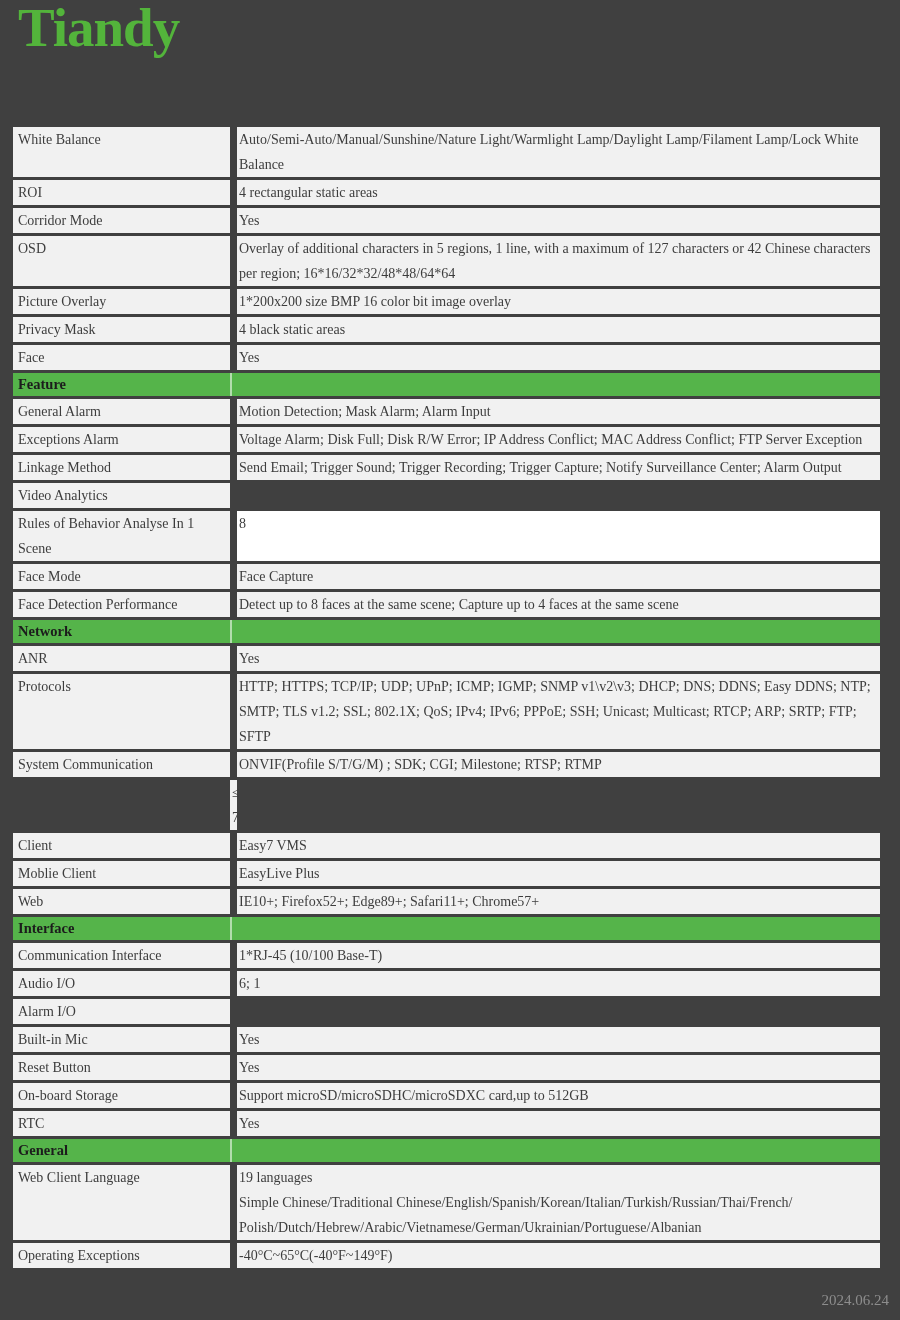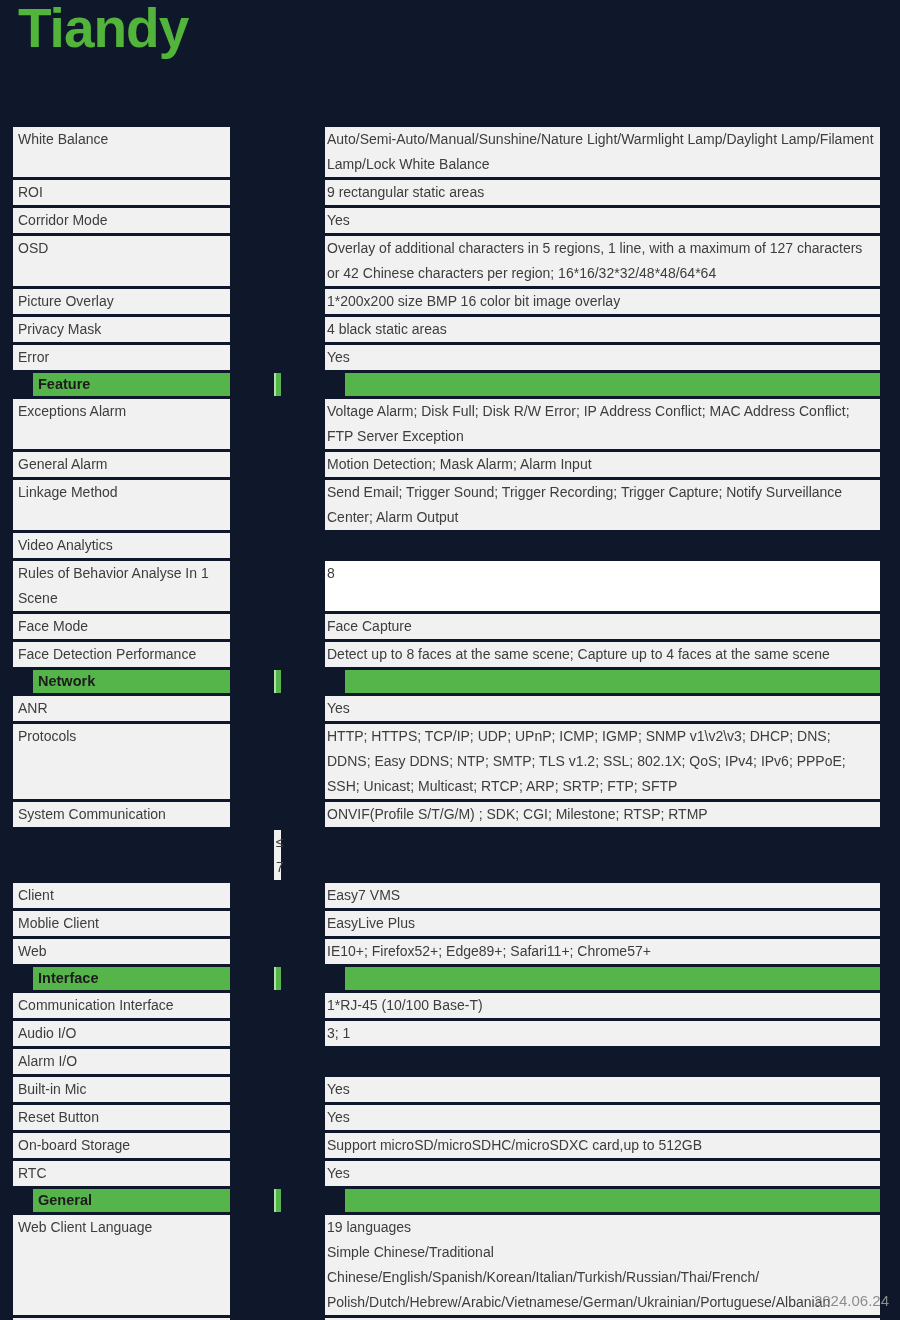--- a/index.html
+++ b/index.html
@@ -1,21 +1,21 @@
 <!DOCTYPE html>
 <html style="--brand-green: #53b43b; --brand-green-bar: #55b44a; --row-gray: #f1f1f1;"><head>
 <meta charset="utf-8">
 <style>
   html, body { margin: 0; padding: 0; background: #ffffff; }
   .page {
     position: relative;
     width: 900px;
     height: 1320px;
-    background: #0f172a;
-    font-family: Liberation Sans, sans-serif;
+    background: #404040;
+    font-family: Liberation Serif, serif;
     overflow: hidden;
   }
   .logo {
     position: absolute;
     left: 18px;
     top: -4px;
     font-size: 55px;
     font-weight: 800;
     letter-spacing: -1px;
     color: var(--brand-green, #53b43b);
@@ -26,40 +26,38 @@
     top: 127px;
     width: 867px;
     display: flex;
     flex-direction: column;
     gap: 3px;
   }
   .row {
     display: grid;
     grid-template-columns: 217px 7px 1fr;
     min-height: 24px;
-    gap: 44px;
   }
   .cell {
     background: var(--row-gray, #f1f1f1);
     color: #3d3d3d;
     font-size: 14px;
     line-height: 25px;
     overflow-wrap: break-word;
   }
   .cell.label { padding: 0 4px 0 5px; }
   .cell.value { padding: 0 4px 0 2px; white-space: pre-line; }
   .gap { background: transparent; }
   .row.section { min-height: 23px; }
   .row.section .cell {
     background: var(--brand-green-bar, #55b44a);
     color: #1c1c1c;
     font-weight: 700;
     font-size: 14.5px;
     line-height: 23px;
-    margin-left: 20px;
   }
   .row.section .gap {
     background: var(--brand-green-bar, #55b44a);
     border-left: 2px solid rgba(255,255,255,0.55);
   }
   .footer-date {
     position: absolute;
     right: 11px;
     top: 1292px;
     font-size: 15px;
@@ -74,21 +72,21 @@
   <div class="spec-table">
   <div class="row">
     <div class="cell label">White Balance</div>
     <div class="gap"></div>
     <div class="cell value">Auto/Semi-Auto/Manual/Sunshine/Nature Light/Warmlight Lamp/Daylight Lamp/Filament Lamp/Lock White Balance</div>
   </div>
 
   <div class="row">
     <div class="cell label">ROI</div>
     <div class="gap"></div>
-    <div class="cell value">9 rectangular static areas</div>
+    <div class="cell value">4 rectangular static areas</div>
   </div>
 
   <div class="row">
     <div class="cell label">Corridor Mode</div>
     <div class="gap"></div>
     <div class="cell value">Yes</div>
   </div>
 
   <div class="row">
     <div class="cell label">OSD</div>
@@ -102,44 +100,44 @@
     <div class="cell value">1*200x200 size BMP 16 color bit image overlay</div>
   </div>
 
   <div class="row">
     <div class="cell label">Privacy Mask</div>
     <div class="gap"></div>
     <div class="cell value">4 black static areas</div>
   </div>
 
   <div class="row">
-    <div class="cell label">Error</div>
+    <div class="cell label">Face</div>
     <div class="gap"></div>
     <div class="cell value">Yes</div>
   </div>
 
   <div class="row section">
     <div class="cell label">Feature</div>
     <div class="gap"></div>
     <div class="cell value"></div>
   </div>
 
   <div class="row">
+    <div class="cell label">General Alarm</div>
+    <div class="gap"></div>
+    <div class="cell value">Motion Detection; Mask Alarm; Alarm Input</div>
+  </div>
+
+  <div class="row">
     <div class="cell label">Exceptions Alarm</div>
     <div class="gap"></div>
     <div class="cell value">Voltage Alarm; Disk Full; Disk R/W Error; IP Address Conflict; MAC Address Conflict; FTP Server Exception</div>
   </div>
 
   <div class="row">
-    <div class="cell label">General Alarm</div>
-    <div class="gap"></div>
-    <div class="cell value">Motion Detection; Mask Alarm; Alarm Input</div>
-  </div>
-
-  <div class="row">
     <div class="cell label">Linkage Method</div>
     <div class="gap"></div>
     <div class="cell value">Send Email; Trigger Sound; Trigger Recording; Trigger Capture; Notify Surveillance Center; Alarm Output</div>
   </div>
 
   <div class="row">
     <div class="cell label">Video Analytics</div>
     <div class="gap"></div>
   </div>
 
@@ -216,21 +214,21 @@
 
   <div class="row">
     <div class="cell label">Communication Interface</div>
     <div class="gap"></div>
     <div class="cell value">1*RJ-45 (10/100 Base-T)</div>
   </div>
 
   <div class="row">
     <div class="cell label">Audio I/O</div>
     <div class="gap"></div>
-    <div class="cell value">3; 1</div>
+    <div class="cell value">6; 1</div>
   </div>
 
   <div class="row">
     <div class="cell label">Alarm I/O</div>
     <div class="gap"></div>
   </div>
 
   <div class="row">
     <div class="cell label">Built-in Mic</div>
     <div class="gap"></div>

